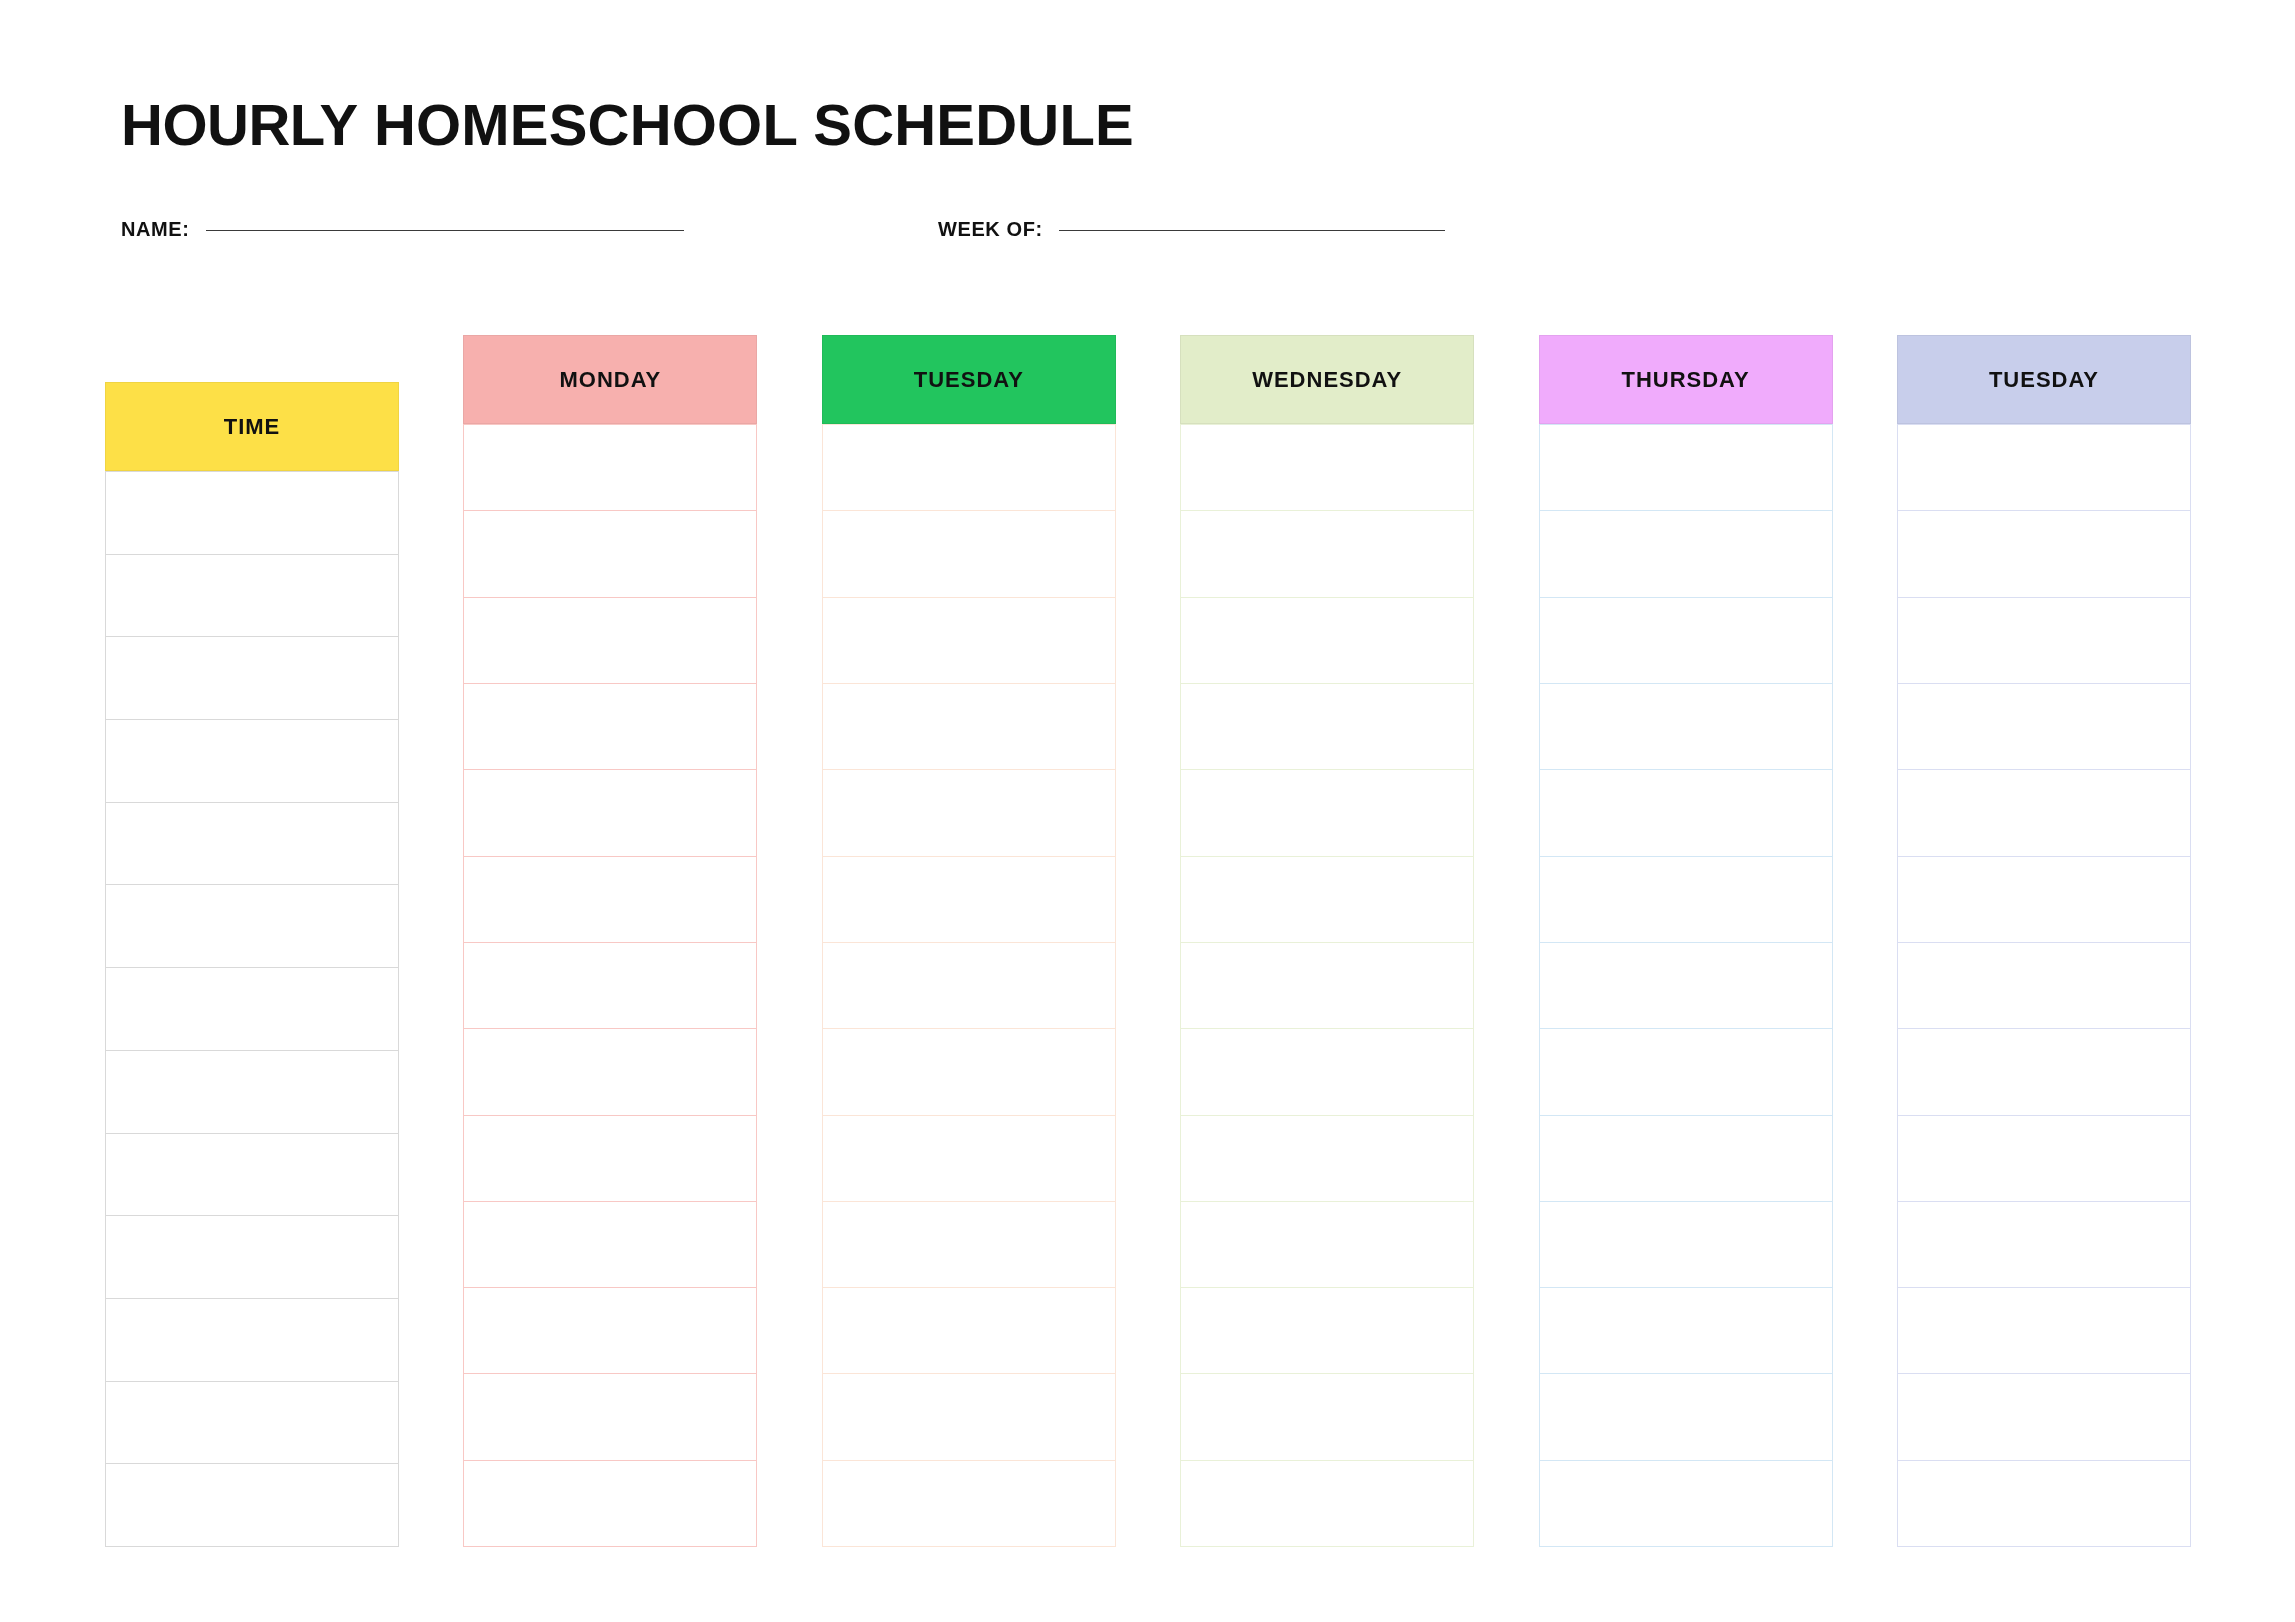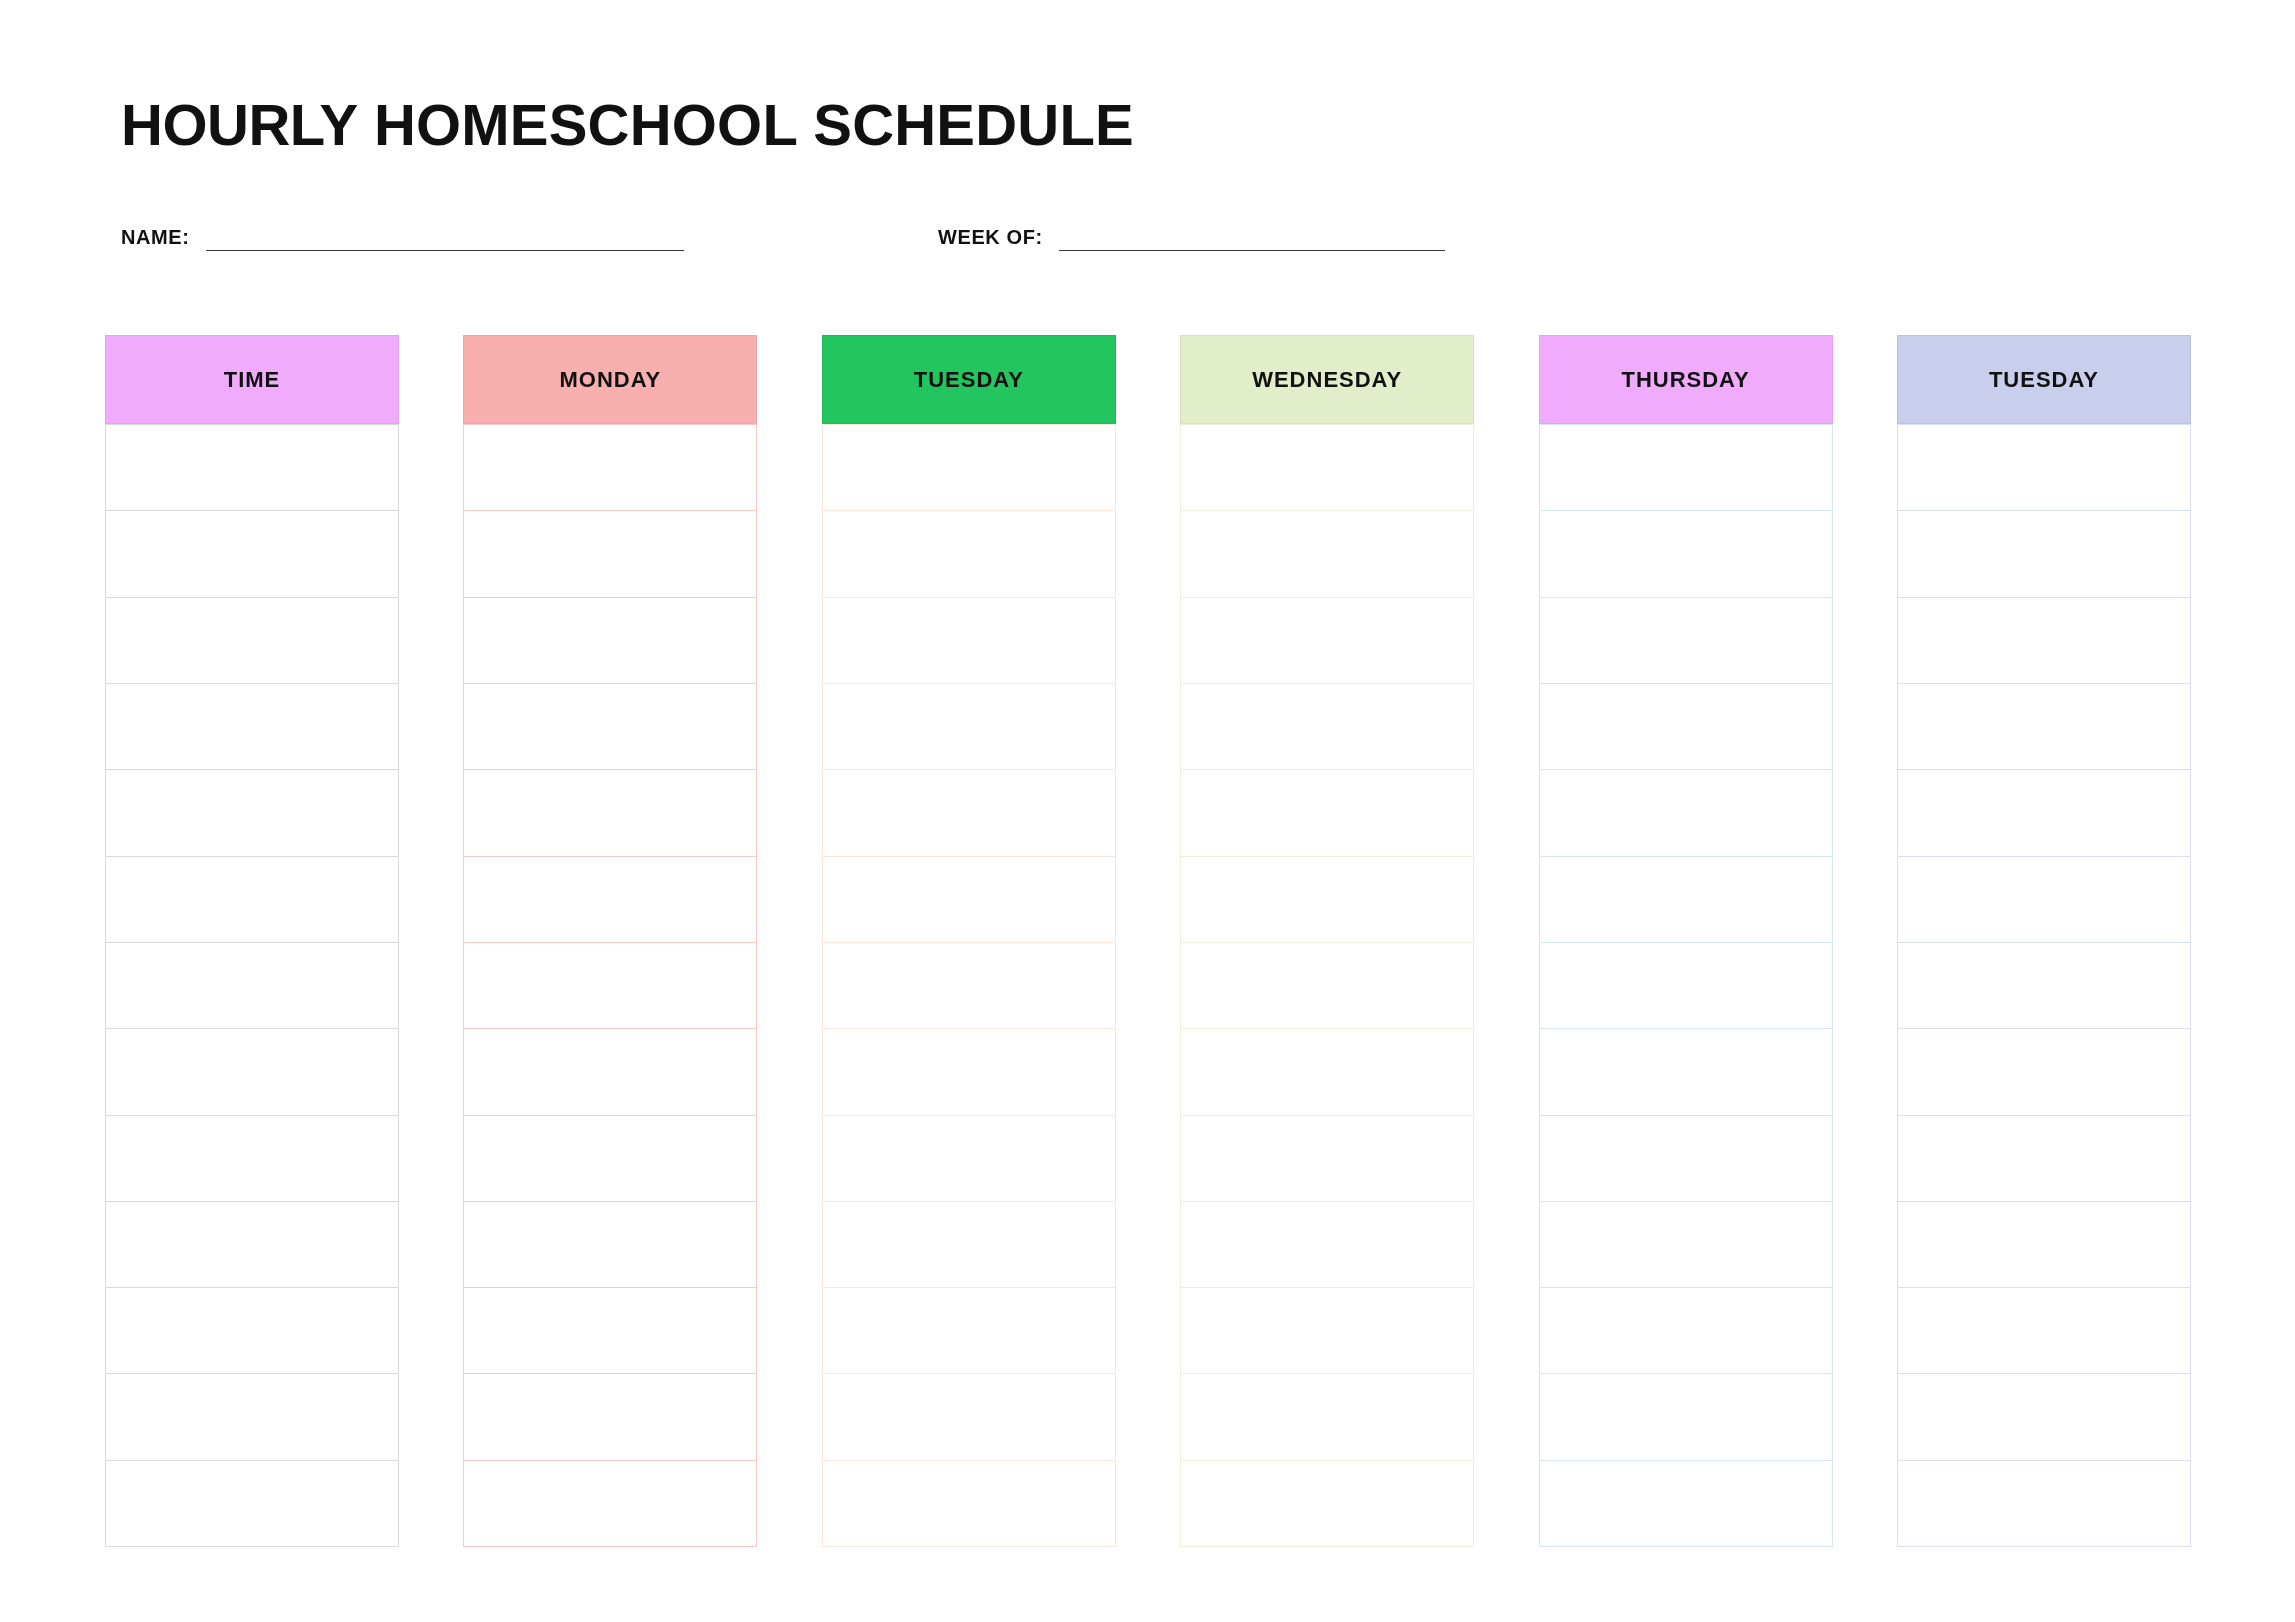--- a/index.html
+++ b/index.html
@@ -41,21 +41,21 @@
   .form-row {
     position: absolute;
     left: 121px;
     top: 209px;
     width: 1433px;
     height: 55px;
   }
   .field {
     position: absolute;
     display: flex;
-    align-items: flex-end;
+    align-items: center;
     height: 44px;
   }
   .field-name  { left: 0px;   }
   .field-week  { left: 817px; }
 
   .field-label {
     font-size: 20px;
     font-weight: 700;
     letter-spacing: 0.6px;
     color: #111111;
@@ -130,21 +130,21 @@
     <span class="field-line"></span>
   </div>
   <div class="field field-week">
     <span class="field-label">WEEK OF:</span>
     <span class="field-line"></span>
   </div>
 </div>
 
 <div class="schedule" id="schedule">
     <div class="col">
-      <div class="col-header" style="background: #f0abfc;">TIME</div>
+      <div class="col-header" style="background: #fde047; margin-top: 47px;">TIME</div>
       <div class="col-body">
         <div class="cell" style="border-color: rgb(217, 217, 217);"></div>
         <div class="cell" style="border-color: rgb(217, 217, 217);"></div>
         <div class="cell" style="border-color: rgb(217, 217, 217);"></div>
         <div class="cell" style="border-color: rgb(217, 217, 217);"></div>
         <div class="cell" style="border-color: rgb(217, 217, 217);"></div>
         <div class="cell" style="border-color: rgb(217, 217, 217);"></div>
         <div class="cell" style="border-color: rgb(217, 217, 217);"></div>
         <div class="cell" style="border-color: rgb(217, 217, 217);"></div>
         <div class="cell" style="border-color: rgb(217, 217, 217);"></div>

